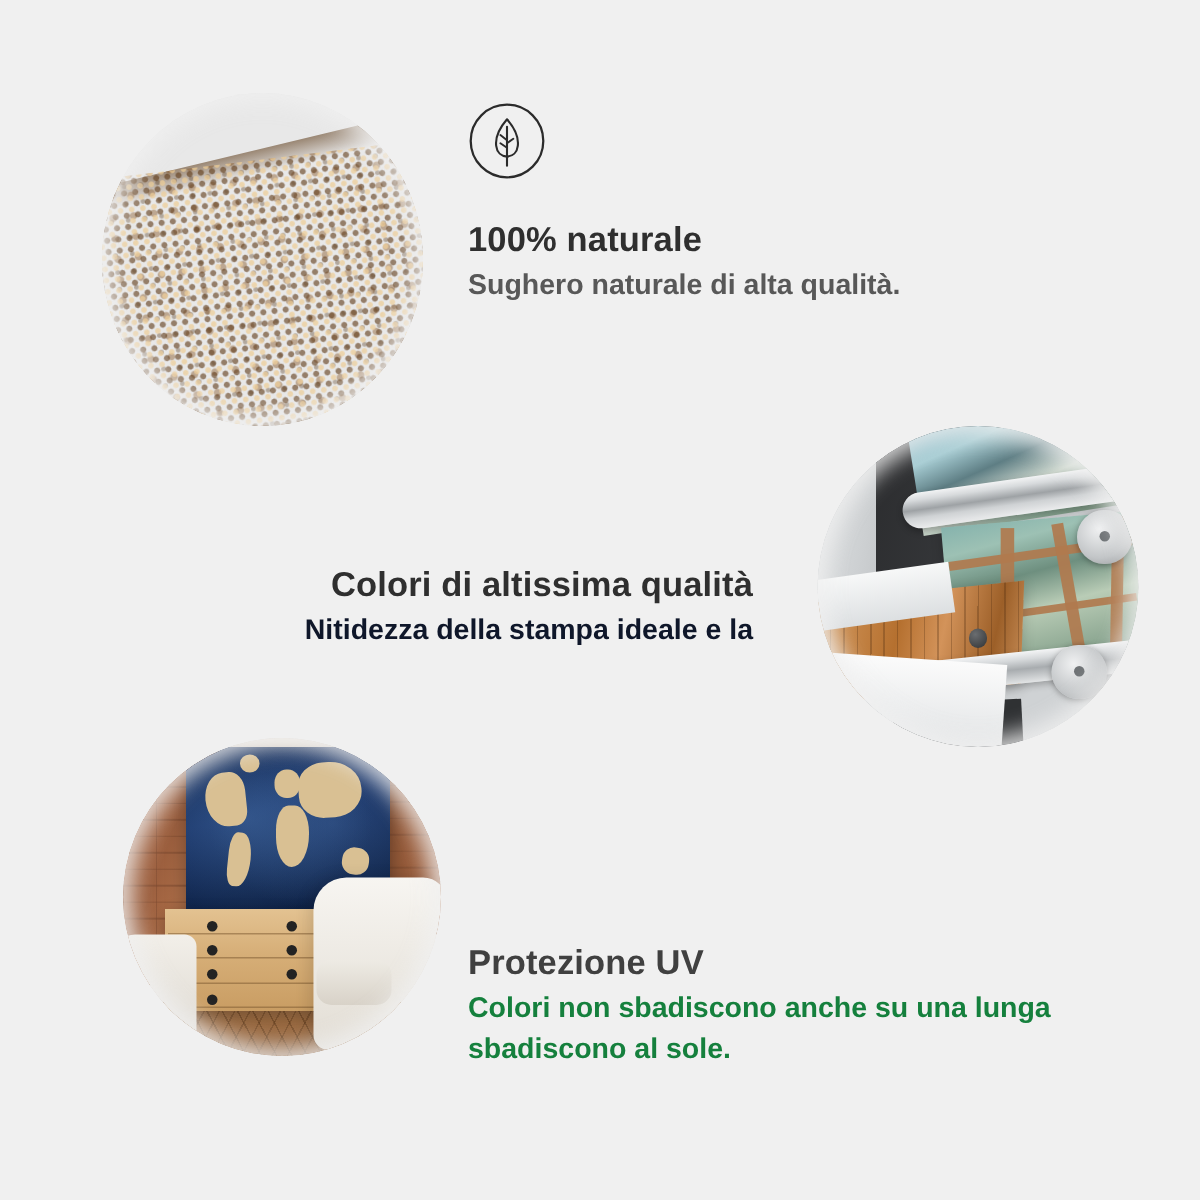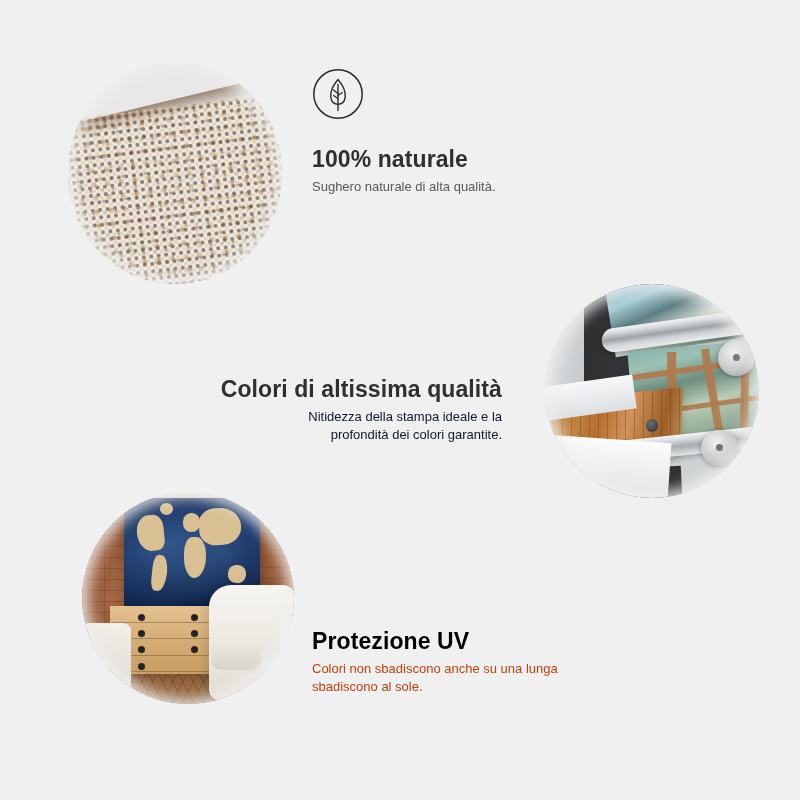--- a/index.html
+++ b/index.html
@@ -269,24 +269,24 @@
     margin: 0;
     font-size: 23px;
     font-weight: bold;
     color: #2f2f2f;
     letter-spacing: .1px;
     white-space: nowrap;
   }
   .fdesc {
     position: absolute;
     margin: 0;
-    font-size: 13px;
+    font-size: 19px;
     line-height: 1.42;
     color: #585858;
-    font-weight: normal;
+    font-weight: bold;
   }
   .align-right { text-align: right; }
 </style>
 </head>
 <body style="background: rgb(240, 240, 240);">
 
 <div class="stage">
 
   <div class="photo-circle" id="photo-cork" style="left:56px; top:62px; width:214px; height:222px;">
     <div class="photo-inner">
@@ -331,21 +331,20 @@
       <div class="p-knob"></div>
       <div class="p-wheel1"></div>
       <div class="p-wheel2"></div>
     </div>
   </div>
 
 
   <h2 class="ftitle align-right" style="left: 170px; top: 376px; width: 320px; color: rgb(47, 47, 47);">Colori di altissima qualità</h2>
   <p class="fdesc align-right" style="left: 170px; top: 408px; width: 320px; color: #0f172a;">
     <span>Nitidezza della stampa ideale e la</span><br>
-    <span>profondità dei colori garantite.</span>
   </p>
 
   <div class="photo-circle" id="photo-room" style="left:70px; top:492px; width:212px; height:212px;">
     <div class="photo-inner">
       <div class="r-brick"></div>
       <div class="r-brick2"></div>
       <div class="r-map">
         <span class="cont c-na"></span>
           <span class="cont c-sa"></span>
         <span class="cont c-eu"></span>
@@ -369,19 +368,19 @@
         <span class="knob" style="left:22%; top:83%"></span>
       </div>
       <div class="r-chair-l"></div>
       <div class="r-chair-r">
         <span class="arm"></span>
       </div>
     </div>
   </div>
 
 
-  <h2 class="ftitle" style="left: 300px; top: 628px; color: #000000;">Protezione UV</h2>
-  <p class="fdesc" style="left: 300px; top: 660px; width: 400px; color: #c2410c;">
+  <h2 class="ftitle" style="left: 300px; top: 628px; color: #404040;">Protezione UV</h2>
+  <p class="fdesc" style="left: 300px; top: 660px; width: 400px; color: #15803d;">
     <span>Colori non sbadiscono anche su una lunga</span><br>
     <span>sbadiscono al sole.</span>
   </p>
 
 </div>
 
 </body></html>

